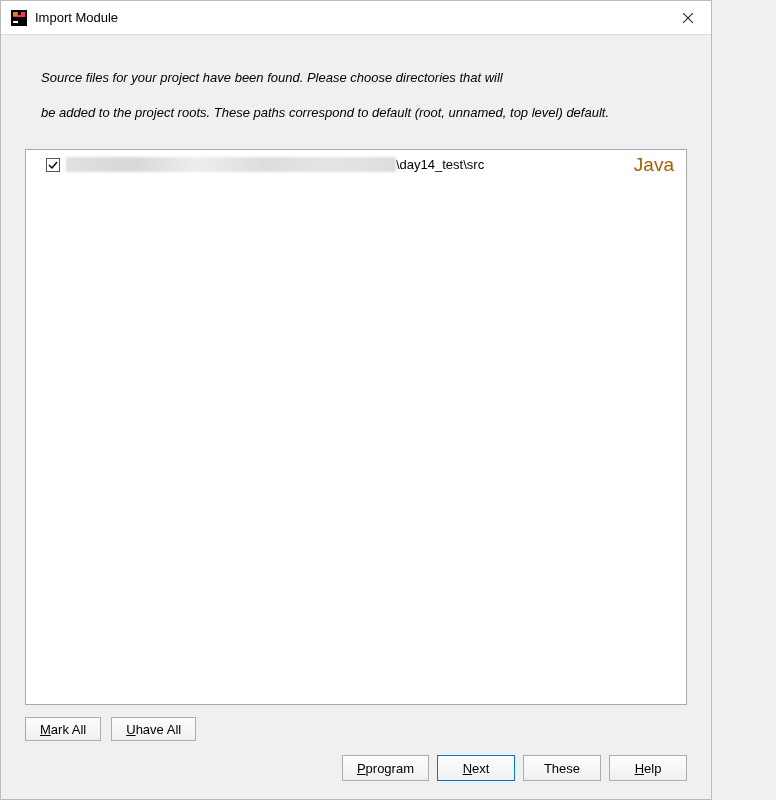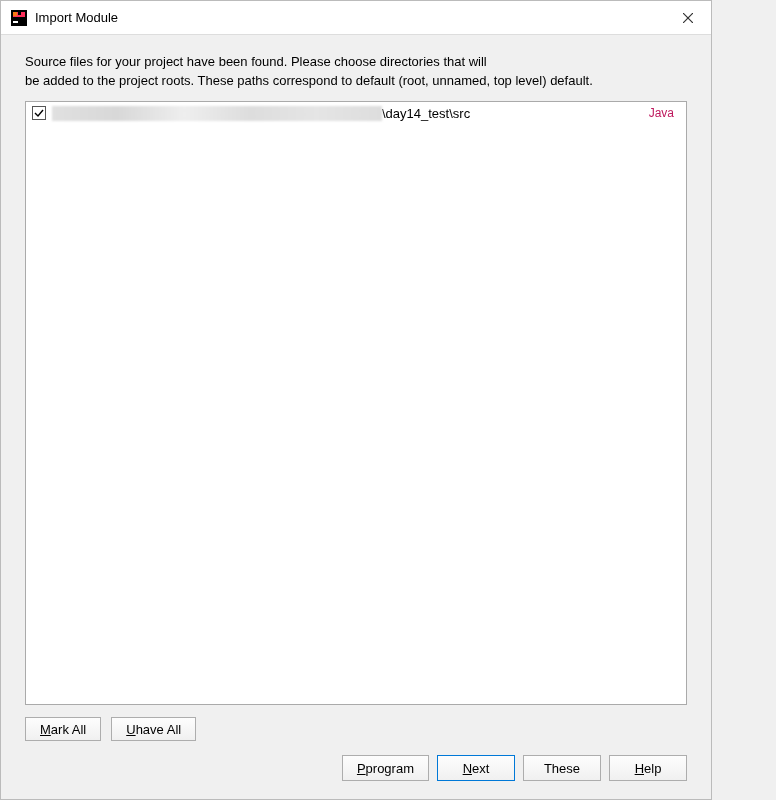--- a/index.html
+++ b/index.html
@@ -60,32 +60,33 @@
       flex-direction: column;
       padding: 18px 24px 0 24px;
     }
     .description {
       color: #000;
       font-size: 13px;
       line-height: 1.45;
       margin-bottom: 10px;
     }
     .description p {
-      margin: 0;
+      margin: 16px;
+      font-style: italic;
     }
     .list-panel {
       flex: 1;
       background: #ffffff;
       border: 1px solid #aaa;
       overflow: auto;
     }
     .source-row {
       display: flex;
       align-items: center;
-      padding: 4px 10px 4px 6px;
+      padding: 4px 10px 4px 20px;
       min-height: 22px;
     }
     .checkbox {
       width: 14px;
       height: 14px;
       border: 1px solid #555;
       background: #fff;
       margin-right: 6px;
       display: flex;
       align-items: center;
@@ -103,22 +104,22 @@
       flex-shrink: 0;
     }
     .path-visible {
       color: #000;
       font-size: 13px;
       flex: 1;
       white-space: nowrap;
       overflow: hidden;
     }
     .lang-label {
-      color: #be185d;
-      font-size: 12px;
+      color: #a16207;
+      font-size: 19px;
       margin-left: auto;
       padding-right: 2px;
     }
     .mark-buttons {
       display: flex;
       gap: 10px;
       padding: 12px 0 14px 0;
     }
     .btn {
       background: linear-gradient(#fdfdfd, #f0f0f0);

